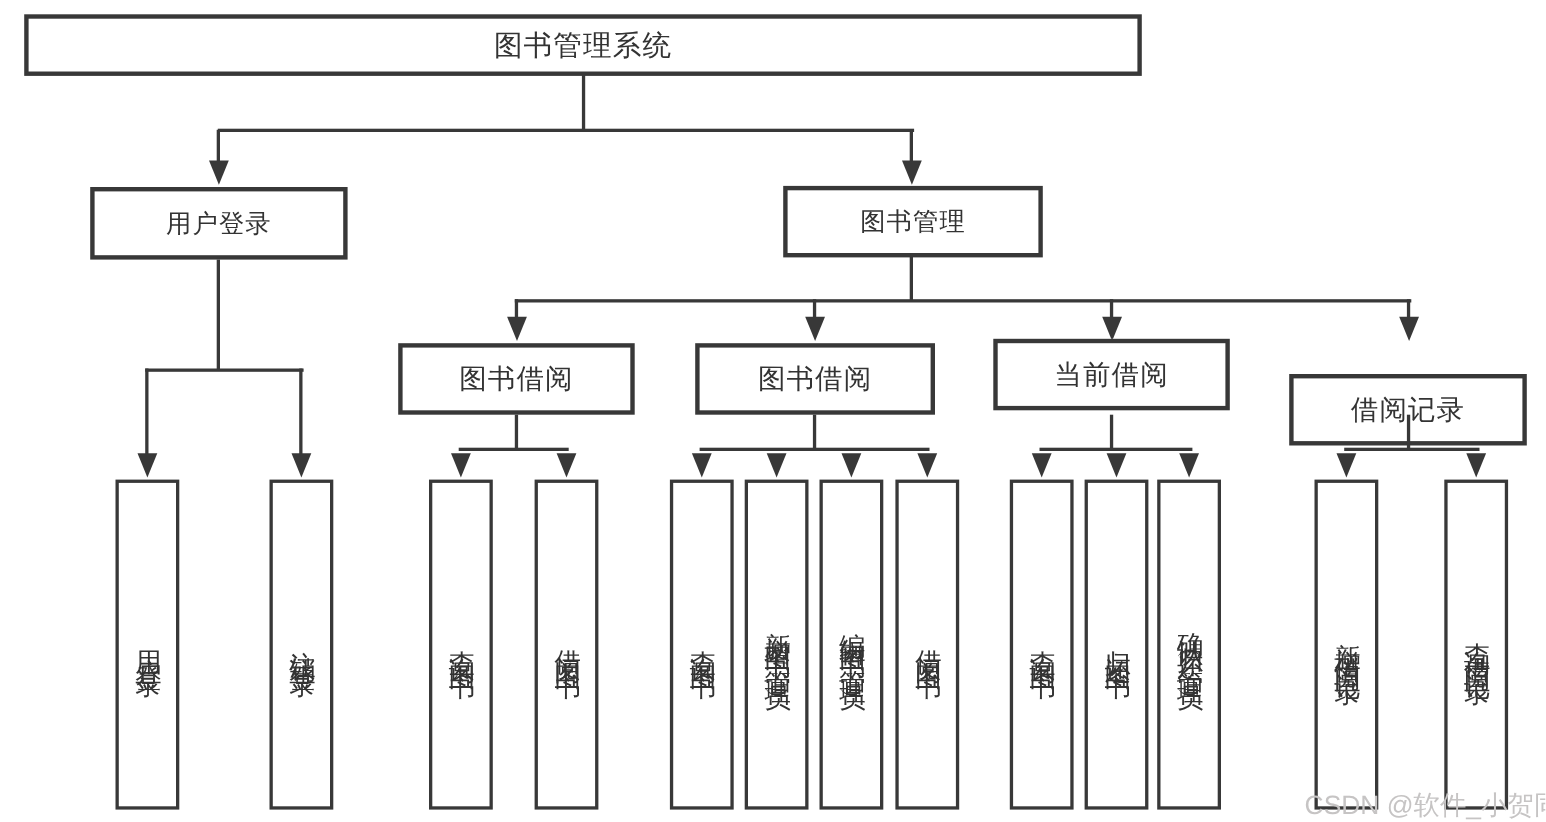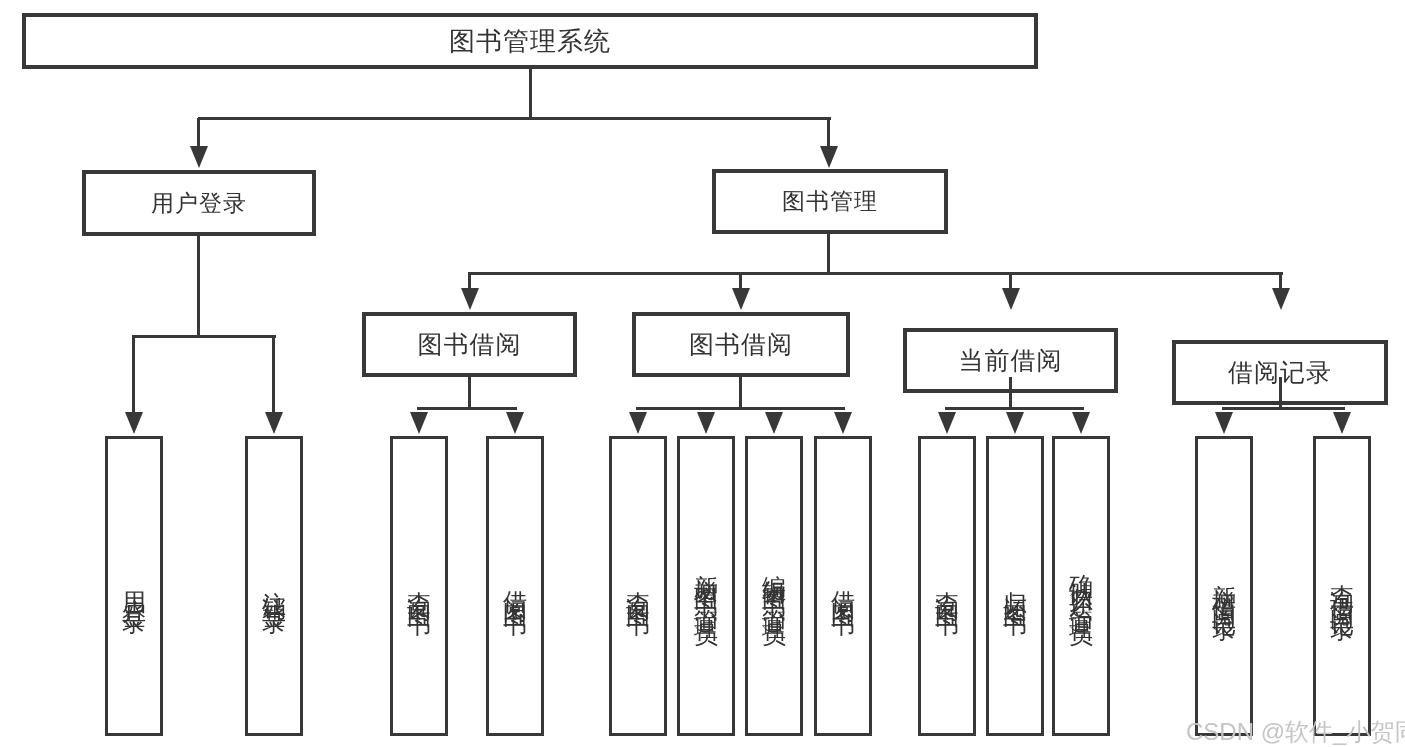--- a/index.html
+++ b/index.html
@@ -84,21 +84,21 @@
   <div class="ar" style="left:1002px;top:288px;"></div>
   <div class="vl" style="left:1279px;top:272px;height:20px;"></div>
   <div class="ar" style="left:1272px;top:288px;"></div>
 
   <div class="nbox" style="left:362px;top:312px;width:215px;height:65px;">
     <span>图书借阅</span>
   </div>
   <div class="nbox" style="left:632px;top:312px;width:218px;height:65px;">
     <span>图书借阅</span>
   </div>
-  <div class="nbox" style="left:903px;top:328px;width:215px;height:65px;">
+  <div class="nbox" style="left:903px;top:308px;width:215px;height:65px;">
     <span>当前借阅</span>
   </div>
   <div class="nbox" style="left:1172px;top:312px;width:216px;height:65px;margin-top:28px;">
     <span>借阅记录</span>
   </div>
 
   <div class="vl" style="left:468px;top:377px;height:31px;"></div>
   <div class="hl" style="left:417px;top:407px;width:100px;"></div>
   <div class="ar" style="left:410px;top:412px;"></div>
   <div class="ar" style="left:506px;top:412px;"></div>

